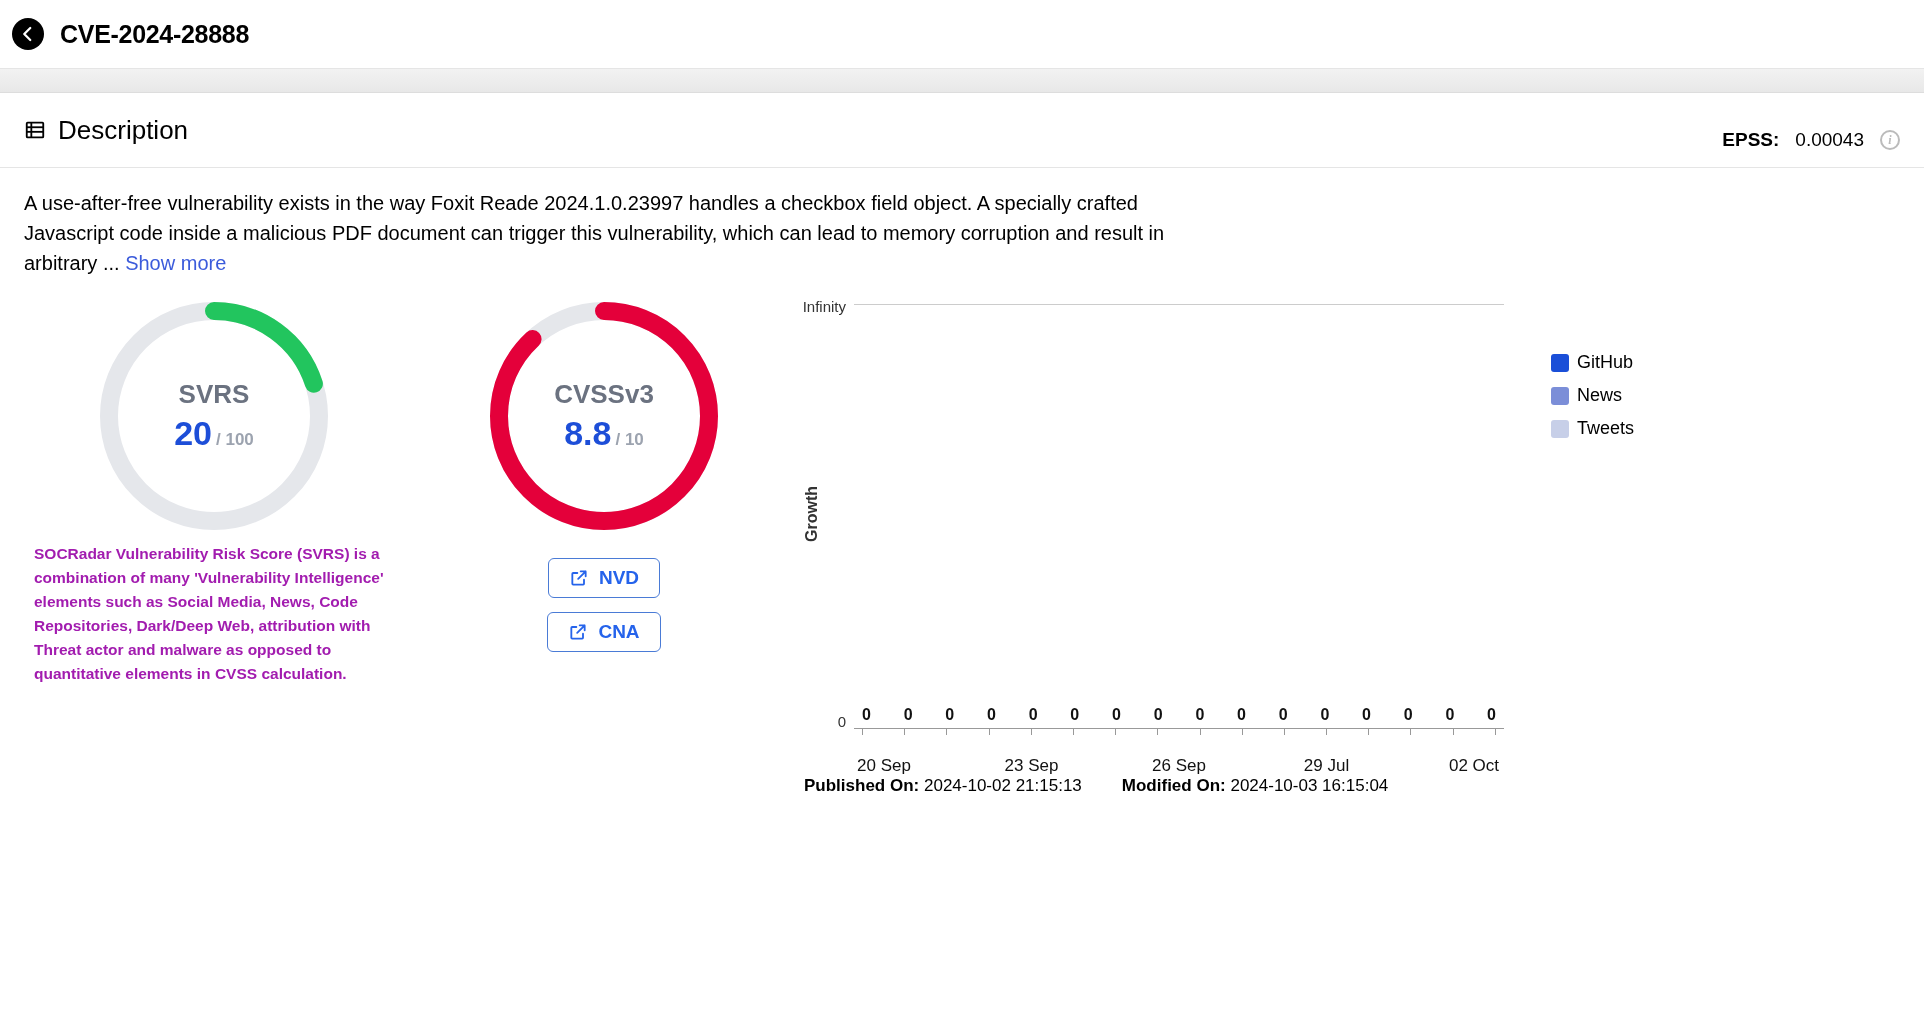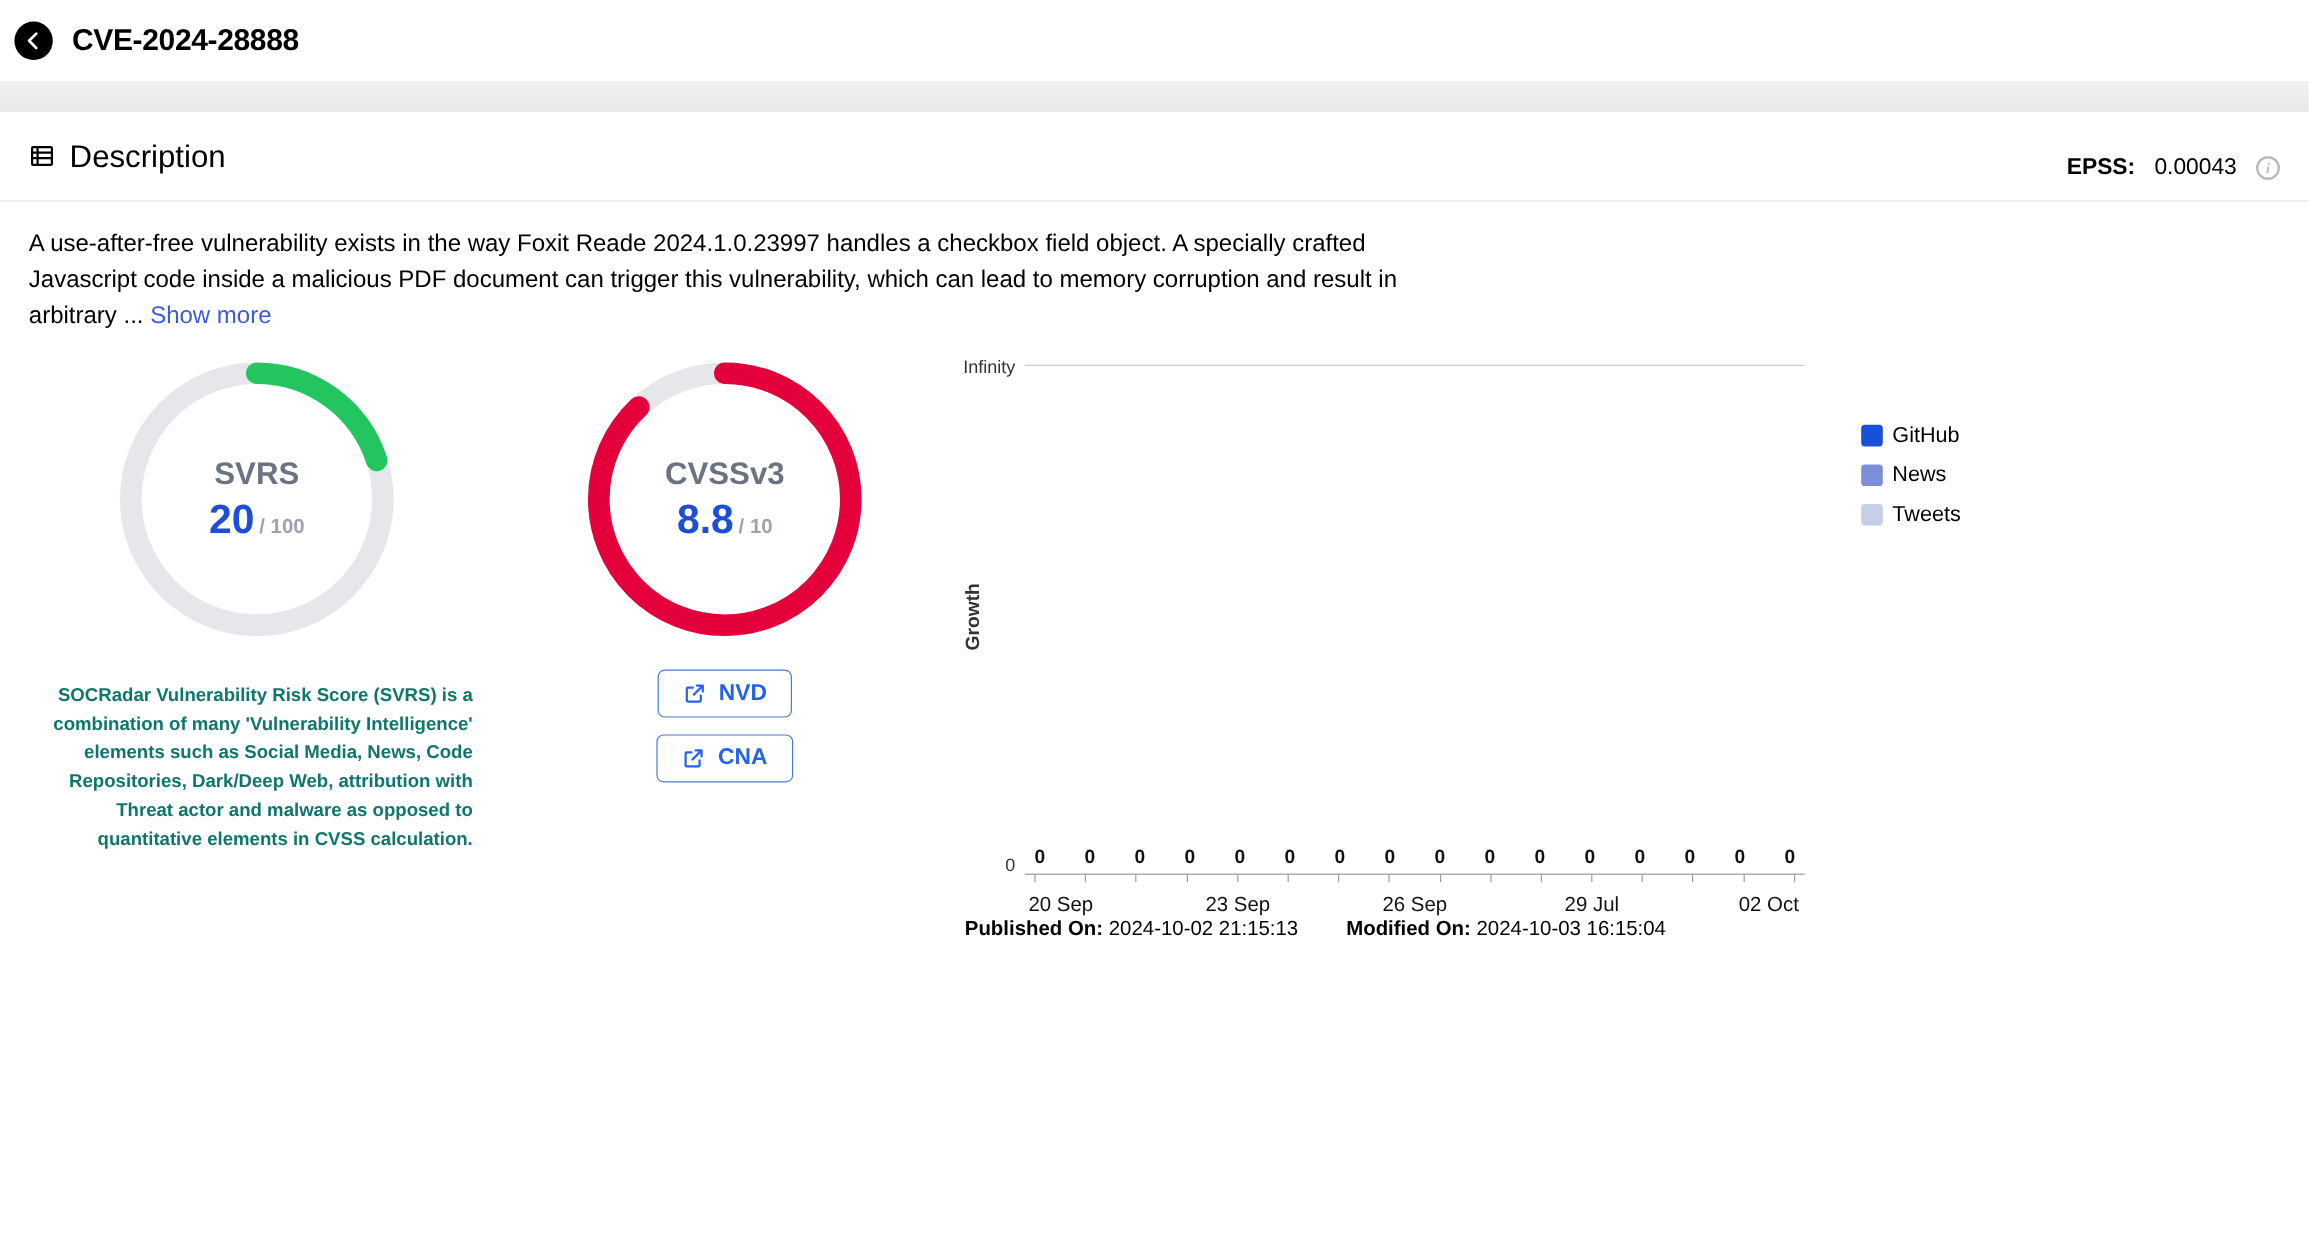--- a/index.html
+++ b/index.html
@@ -20,38 +20,38 @@
 .show-more { color: #3b5bdb; cursor: pointer; }
 .metrics-row { display: flex; padding: 10px 24px 0 24px; gap: 40px; align-items: flex-start; }
 .gauge-block { width: 380px; display: flex; flex-direction: column; align-items: center; }
 .gauge { position: relative; width: 240px; height: 240px; }
 .gauge svg { transform: rotate(-90deg); }
 .gauge-center { position: absolute; inset: 0; display: flex; flex-direction: column; align-items: center; justify-content: center; }
 .gauge-label { font-size: 26px; font-weight: 700; color: #6b7280; }
 .gauge-value-row { display: flex; align-items: baseline; gap: 4px; margin-top: 4px; }
 .gauge-value { font-size: 34px; font-weight: 700; color: #1d4ed8; }
 .gauge-max { font-size: 17px; font-weight: 600; color: #9ca3af; }
-.gauge-caption { font-size: 15.5px; color: #0f766e; text-align: right; font-weight: 600; line-height: 1.55; margin-top: 32px; max-width: 360px; }
+.gauge-caption { font-size: 15.5px; color: #a21caf; text-align: left; font-weight: 600; line-height: 1.55; margin-top: 6px; max-width: 360px; }
 .cvss-links { display: flex; flex-direction: column; gap: 14px; margin-top: 22px; align-items: center; }
 .ext-link { display: inline-flex; align-items: center; gap: 10px; border: 1px solid #4a7bd6; border-radius: 6px; padding: 8px 20px; color: #2563eb; font-size: 19px; font-weight: 600; cursor: pointer; }
 .ext-link svg { width: 20px; height: 20px; }
 .chart-area { flex: 1; position: relative; padding-top: 8px; }
 .chart-inner { position: relative; margin-left: 50px; height: 420px; }
 .y-tick { position: absolute; right: calc(100% + 8px); font-size: 15px; color: #333; }
 .y-tick.top { top: -6px; }
 .y-tick.bot { bottom: -6px; }
 .y-label { position: absolute; left: -42px; top: 50%; transform: translate(-50%, -50%) rotate(-90deg); transform-origin: center; font-size: 16px; font-weight: 700; color: #333; }
 .chart-plot { position: absolute; inset: 0; border-top: 1px solid #ccc; }
 .zero-labels { display: flex; justify-content: space-between; padding: 0 8px; position: absolute; bottom: 0; left: 0; right: 0; }
 .zero-labels span { font-size: 16px; font-weight: 700; color: #111; }
 .x-axis { margin-left: 50px; border-top: 1px solid #999; height: 10px; position: relative; margin-top: 4px; }
 .x-ticks { display: flex; justify-content: space-between; padding: 0 8px; }
 .x-ticks span { display: block; width: 1px; height: 6px; background: #999; }
 .x-labels { margin-left: 50px; display: flex; justify-content: space-between; padding: 6px 0 0 0; font-size: 17px; color: #111; }
-.x-labels span { width: 60px; text-align: center; }
+.x-labels span { width: 60px; text-align: center; margin-top: 12px; }
 .legend { position: absolute; right: -130px; top: 56px; display: flex; flex-direction: column; gap: 12px; }
 .legend-item { display: flex; align-items: center; gap: 8px; font-size: 18px; cursor: pointer; }
 .legend-swatch { width: 18px; height: 18px; border-radius: 3px; }
 .pub-row { display: flex; gap: 40px; font-size: 17px; justify-content: flex-start; padding-left: 0; }
 .pub-row b { font-weight: 800; }
 .chart-wrap { width: 700px; position: relative; }
 </style>
 </head>
 <body>
 

